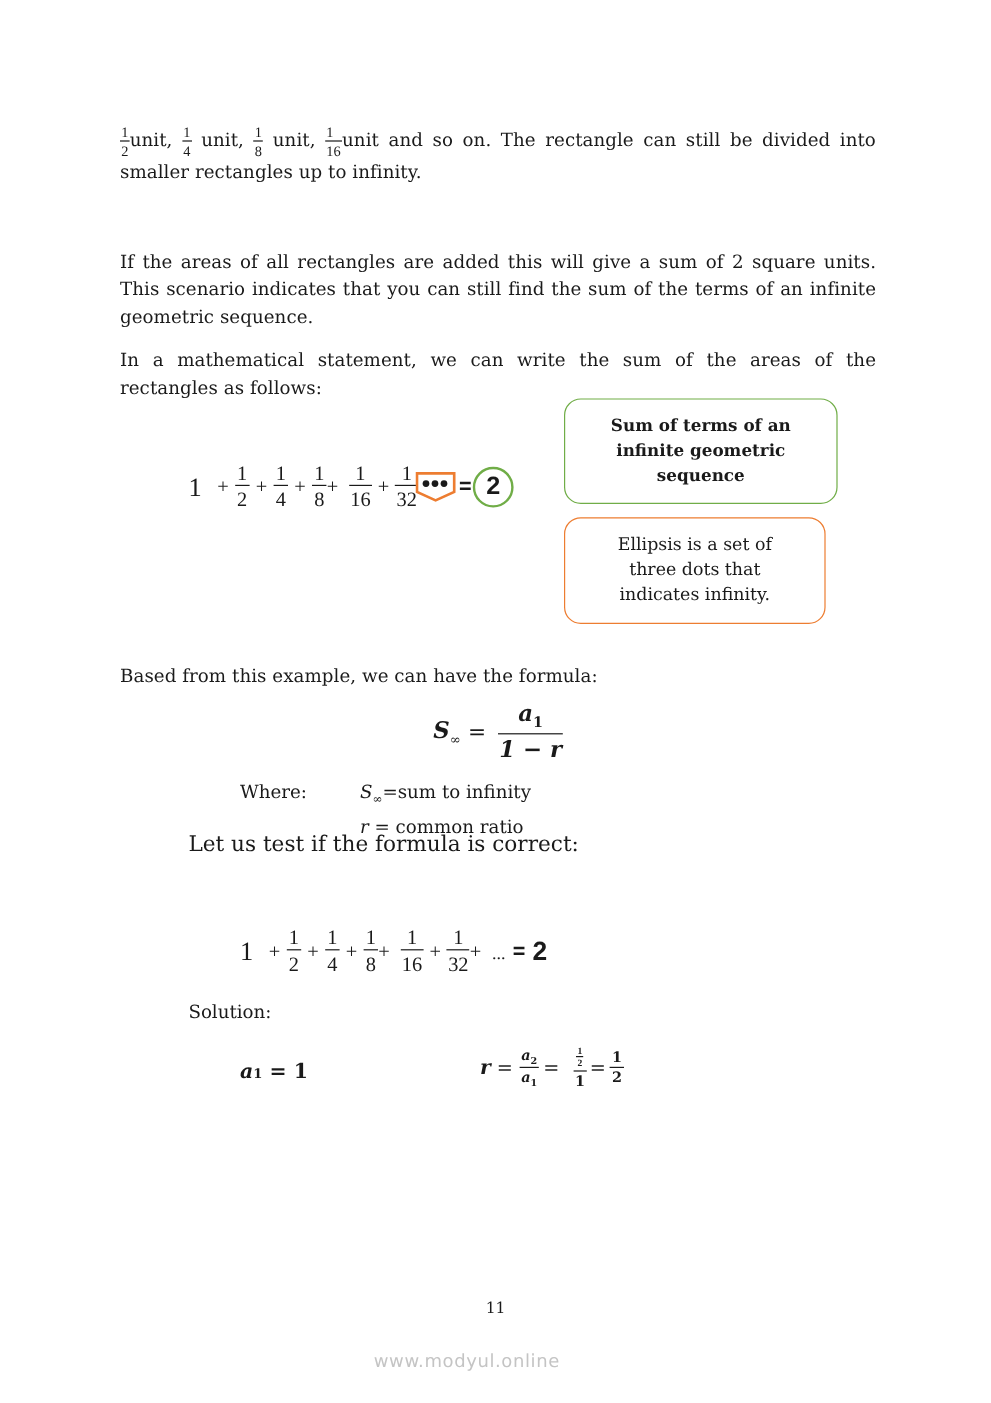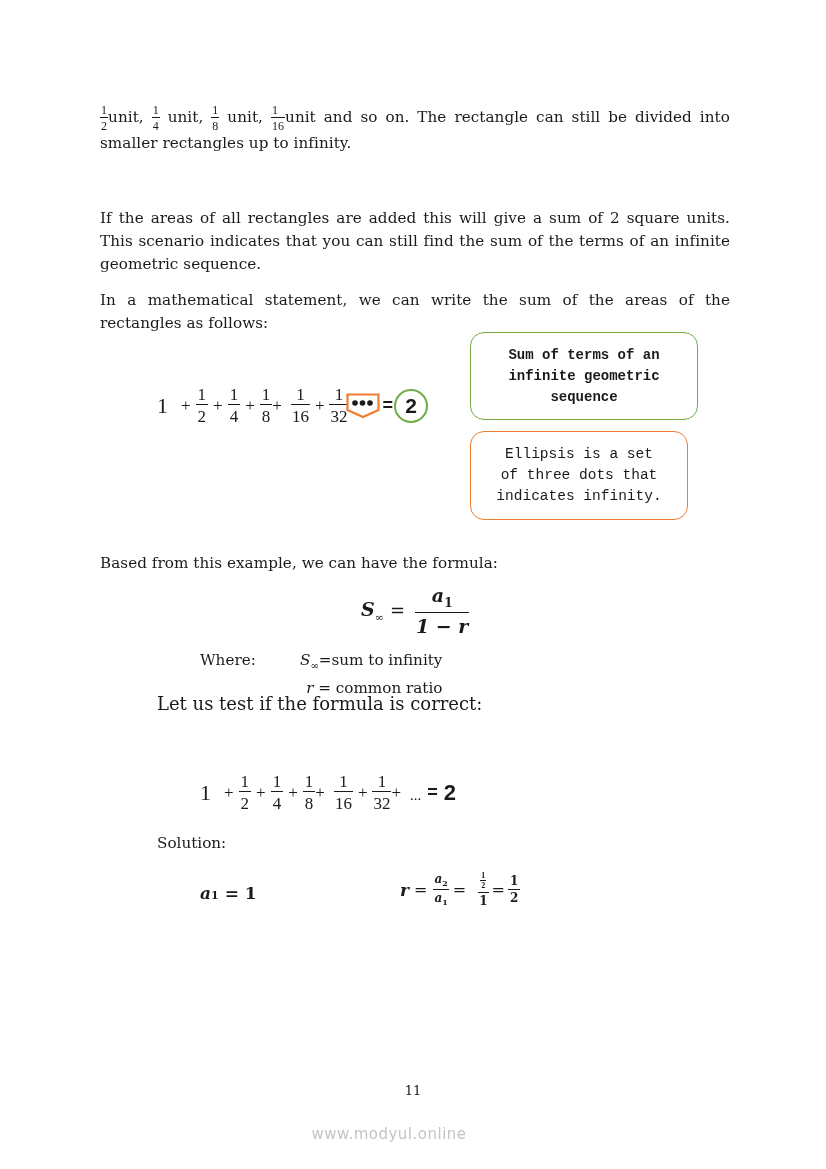--- a/index.html
+++ b/index.html
@@ -16,21 +16,21 @@
   .frac.small .num { padding-bottom: 1px; }
   .frac.small .den { padding-top: 2px; }
   .eq { position: absolute; font-family: "Liberation Serif", serif; white-space: nowrap;
         display: flex; align-items: center; }
   .eq .one { font-size: 22px; margin-right: 8px; }
   .eq .op { font-size: 17px; margin: 0 5px; }
   .eq .frac { font-size: 17px; }
   .eq .frac .num { padding: 0 2px 1px 2px; }
   .eq .frac .den { padding-top: 3px; }
   .callout { position: absolute; box-sizing: border-box; border-radius: 14px; background: #fff;
-             text-align: center; display: flex; align-items: center; justify-content: center; font-family: Liberation Mono, monospace; }
+             text-align: center; display: flex; align-items: center; justify-content: center; }
   .callout.green { border: 1.5px solid #70ad47; }
   .callout.orange { border: 1.5px solid #ed7d31; }
   .callout .txt { font-size: 14.5px; line-height: 21px; }
   .callout .txt.bold { font-weight: bold; font-size: 14px; line-height: 21px; }
   .ellipsis-box { position: relative; width: 34px; height: 24px; margin-left: -2px; margin-right: 2px; }
   .circle2 { width: 30px; height: 30px; border: 2.5px solid #70ad47; border-radius: 50%;
              display: flex; align-items: center; justify-content: center;
              font-family: "Liberation Sans", sans-serif; font-weight: bold; font-size: 21px; }
   .math-it { font-family: "DejaVu Serif", serif; font-style: italic; }
   .bold-math { font-family: "DejaVu Serif", serif; font-weight: bold; font-style: italic; }
@@ -106,21 +106,21 @@
 <div class="abs" style="left:361px; top:586px; display:flex; align-items:center;">
   <span class="bold-math" style="font-size:19px;"><span>S</span><sub style="font-size:11px; font-weight:normal; font-style:normal;">∞</sub></span>
   <span style="font-family:'DejaVu Serif',serif; font-size:18px; margin:0 10px 0 6px;">=</span>
   <span class="frac" style="font-size:19px;">
     <span class="num bold-math" style="padding:0 4px 3px 4px; border-bottom:1.3px solid #1a1a1a;"><span>a</span><sub style="font-size:12px; font-style:normal;">1</sub></span>
     <span class="den bold-math" style="padding-top:4px;">1 − r</span>
   </span>
 </div>
 
 <div class="abs" style="left:200px; top:649px; font-size:15.2px; line-height:23px;">Where:</div>
-<div class="abs" style="left:300px; top:649px; font-size:15.2px; line-height:23px;text-align:right;">
+<div class="abs" style="left:300px; top:649px; font-size:15.2px; line-height:23px;">
   <div><span class="math-it">S</span><sub style="font-size:10px;">∞</sub><span>=sum to infinity</span></div>
   <div><span class="math-it">r</span><span> = common ratio</span></div>
 </div>
 
 <div class="abs" style="left:157px; top:692px; font-size:18px; line-height:23px;">Let us test if the formula is correct:</div>
 
 <div class="eq" style="left:200px; top:773px;">
   <span class="one">1</span>
   <span class="op">+</span>
   <span class="frac">

